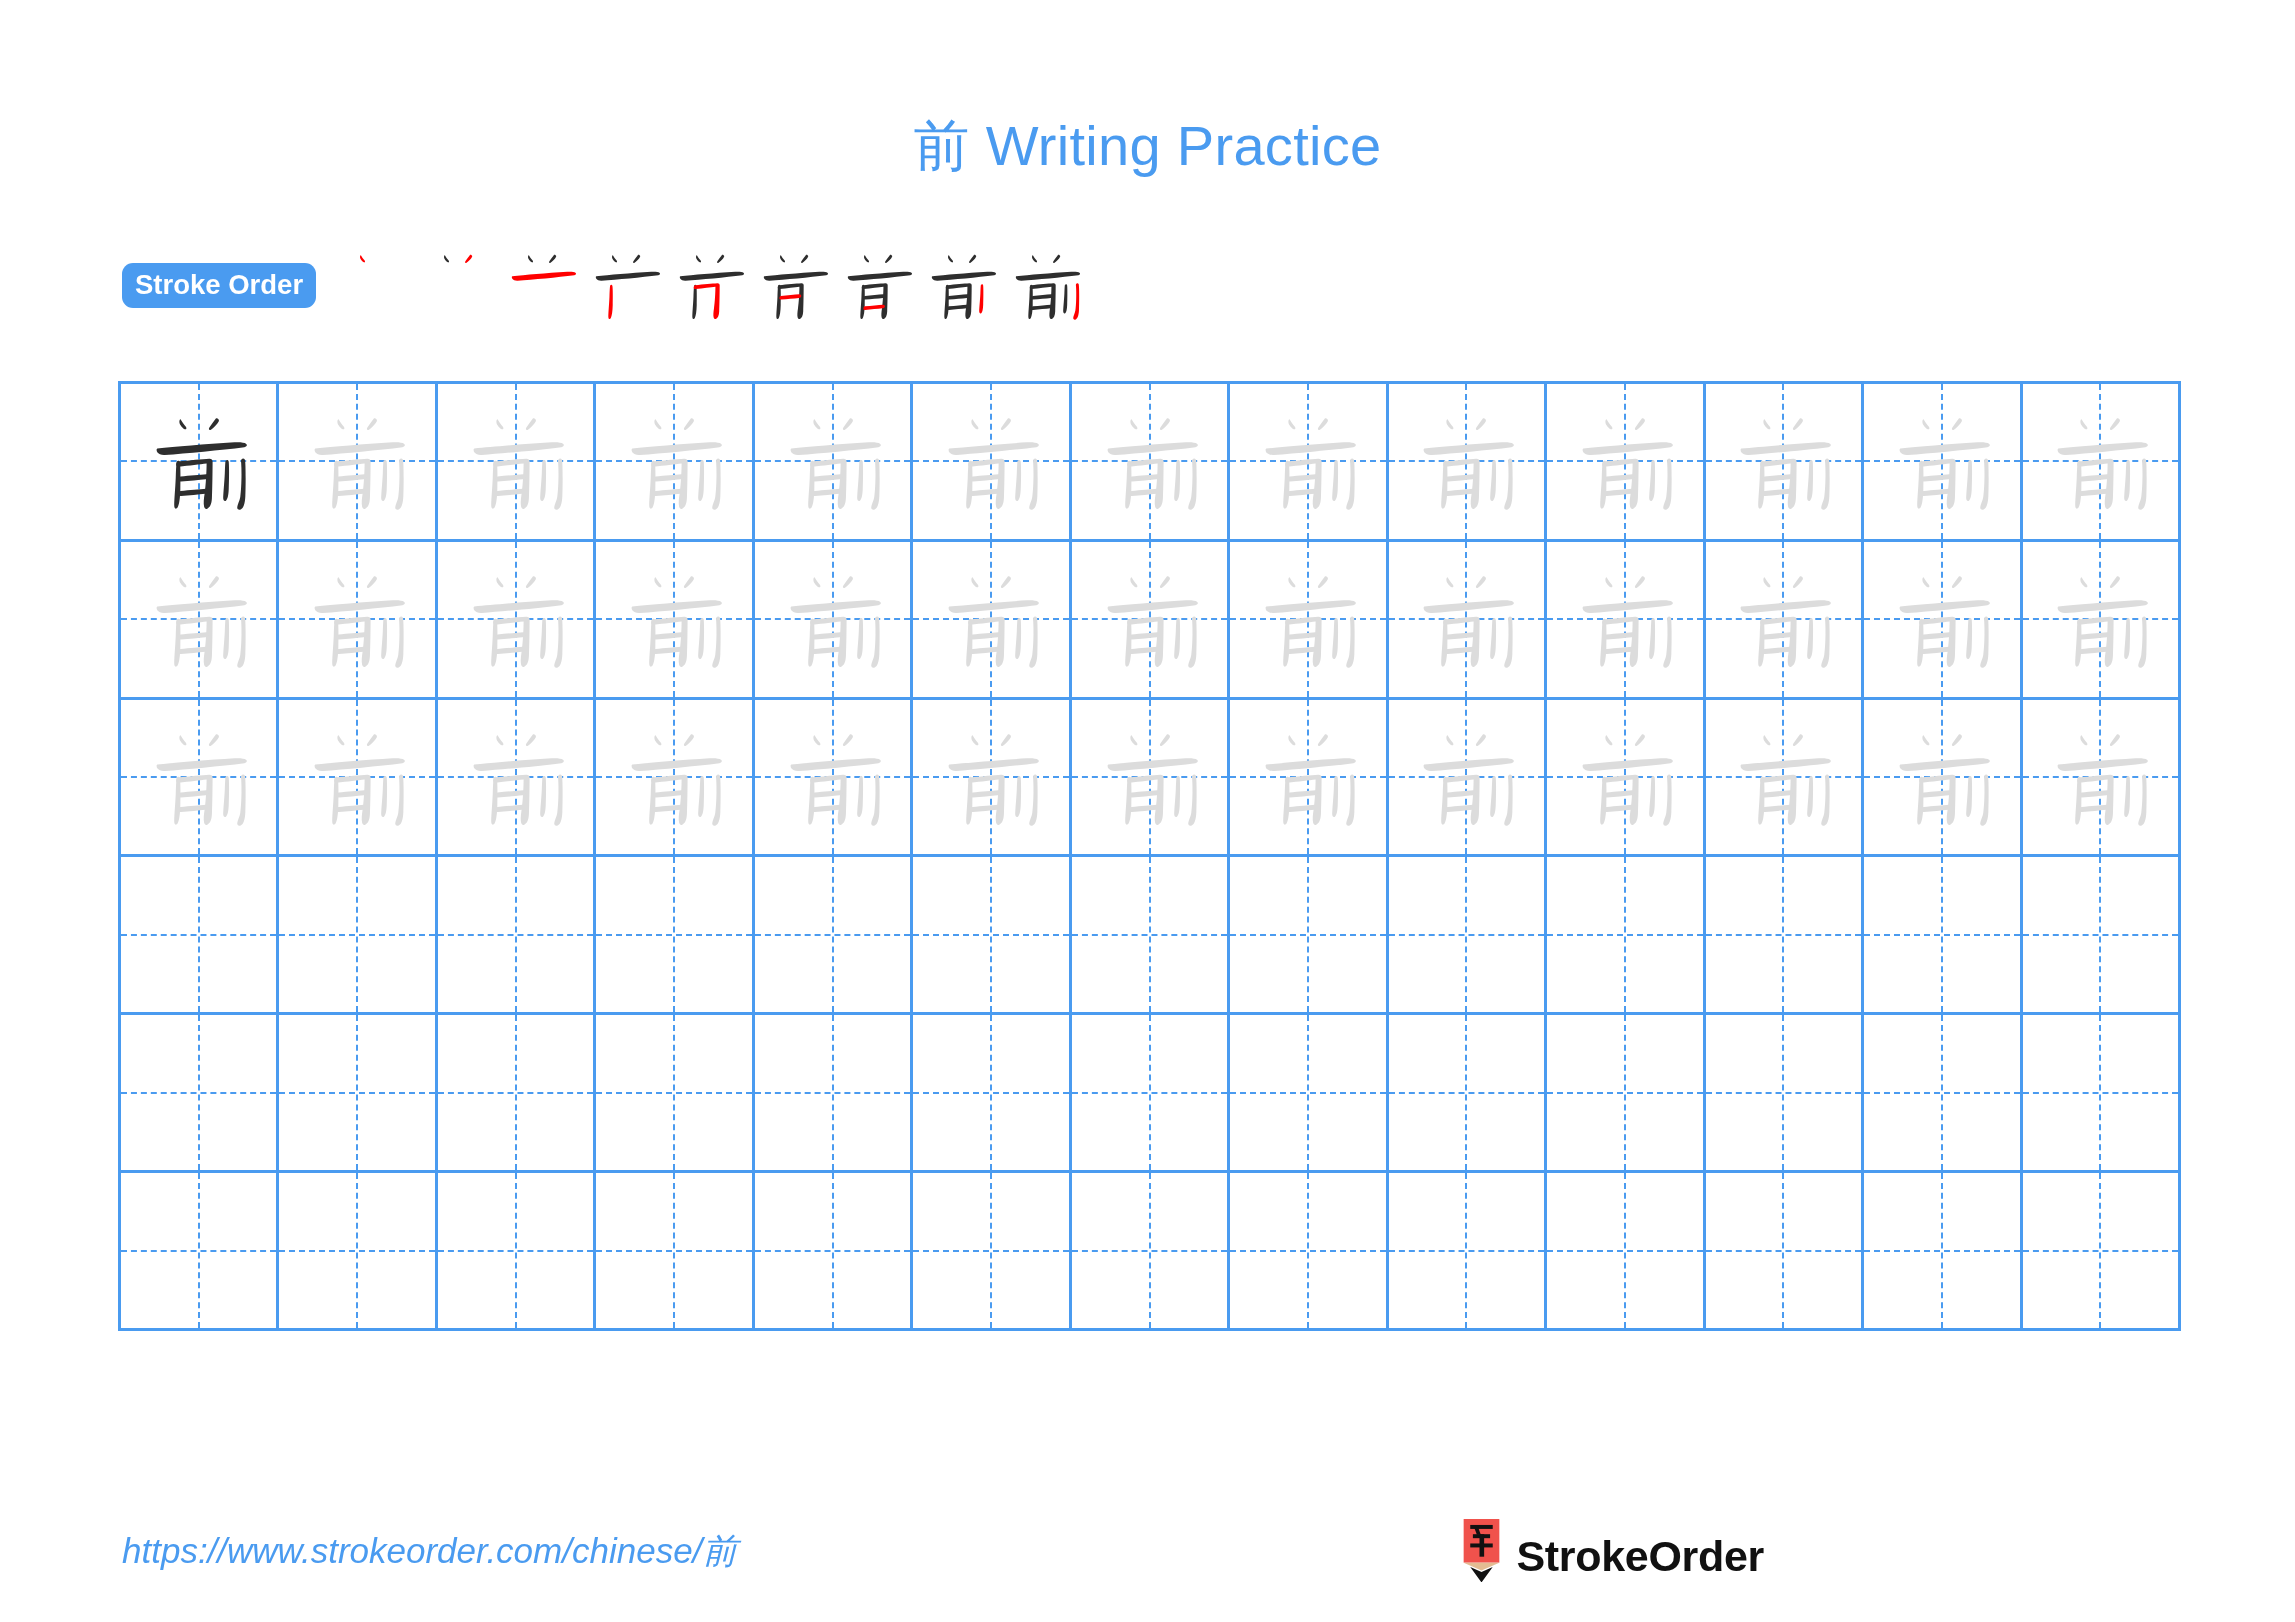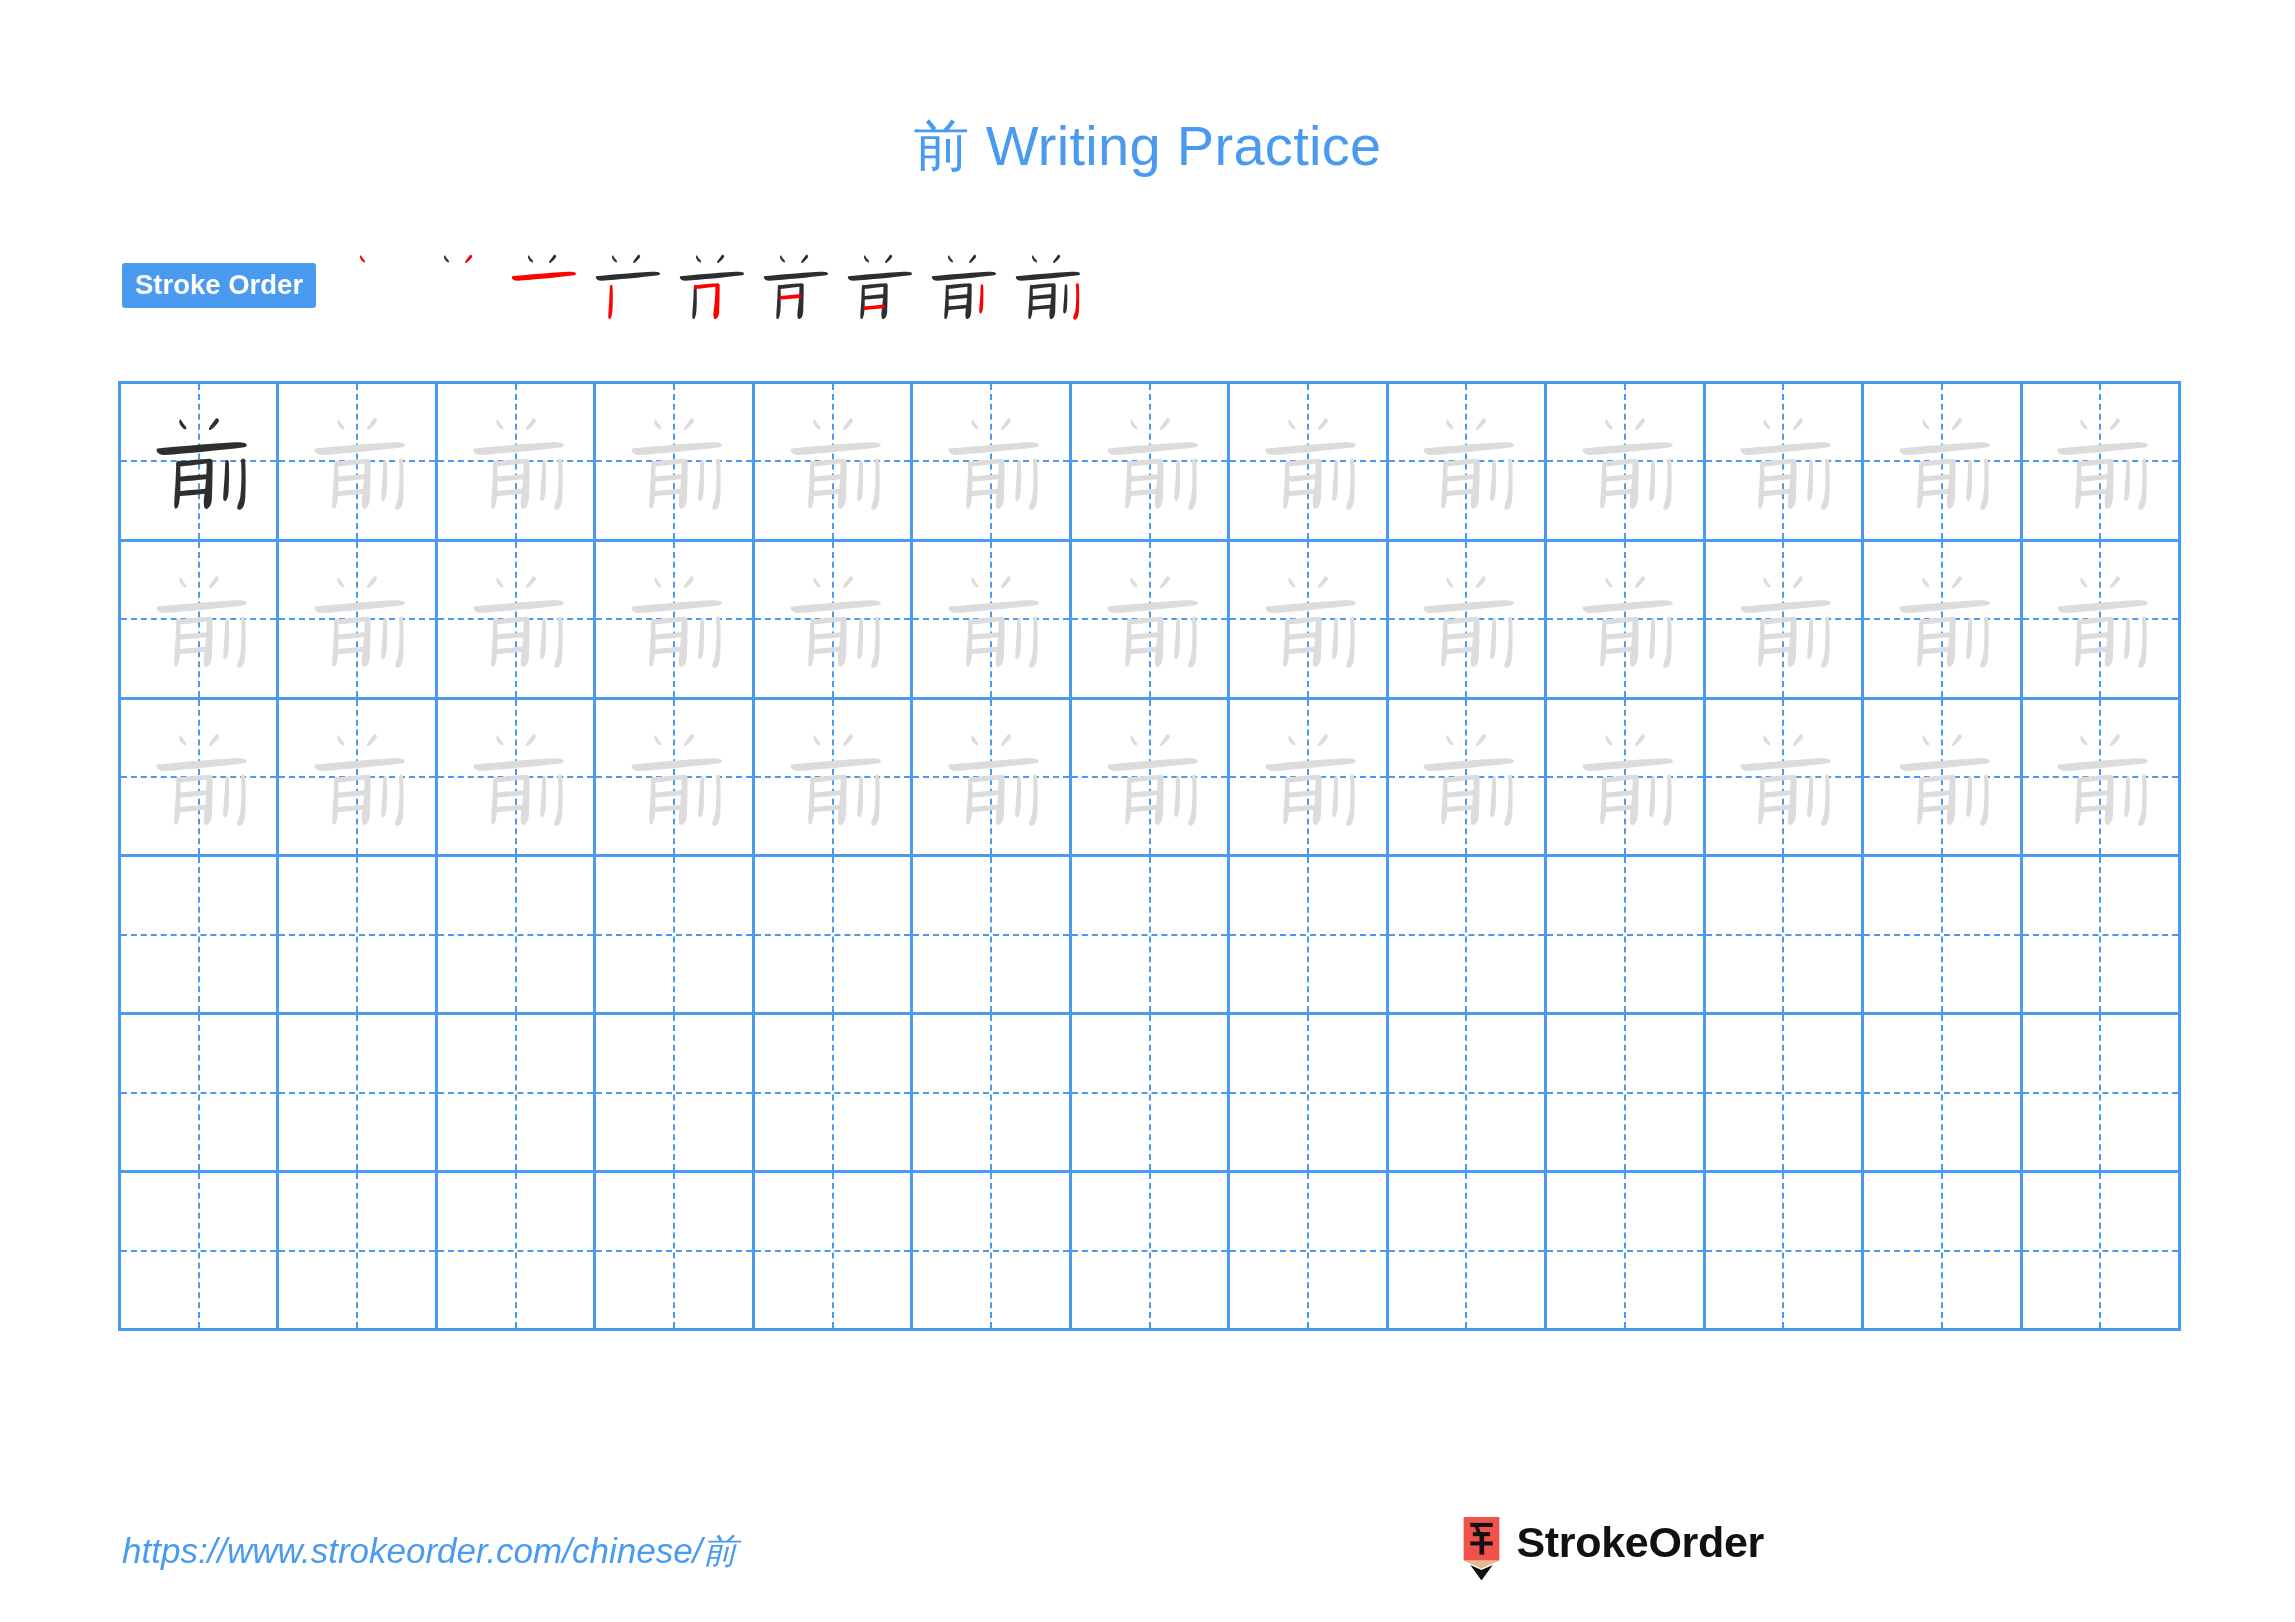--- a/index.html
+++ b/index.html
@@ -37,21 +37,21 @@
     display: flex;
     align-items: center;
   }
   .stroke-badge {
     flex: 0 0 auto;
     background: #4A9BF0;
     color: #ffffff;
     font-size: 27.5px;
     font-weight: 700;
     padding: 6.5px 13px 7.9px 13px;
-    border-radius: 3px;
+    border-radius: 11px;
     line-height: 31px;
     white-space: nowrap;
     margin-right: 15.7px;
   }
   .stroke-steps {
     flex: 0 0 auto;
     display: flex;
     align-items: flex-start;
     height: 85px;
   }
@@ -127,21 +127,21 @@
     color: #4A9BF0;
     line-height: 43px;
     white-space: nowrap;
     font-style: italic;
   }
   .footer-logo {
     position: absolute;
     right: 119px;
     top: 1517px;
     display: flex;
-    align-items: flex-start;
+    align-items: flex-end;
     height: 65px;
   }
   .logo-mark { width: 41px; height: 63px; flex: 0 0 auto; margin-right: 14.4px; }
   .logo-mark svg { display: block; }
   .logo-text {
     font-size: 43px;
     font-weight: 700;
     color: #111111;
     line-height: 51px;
     letter-spacing: -0.3px;

